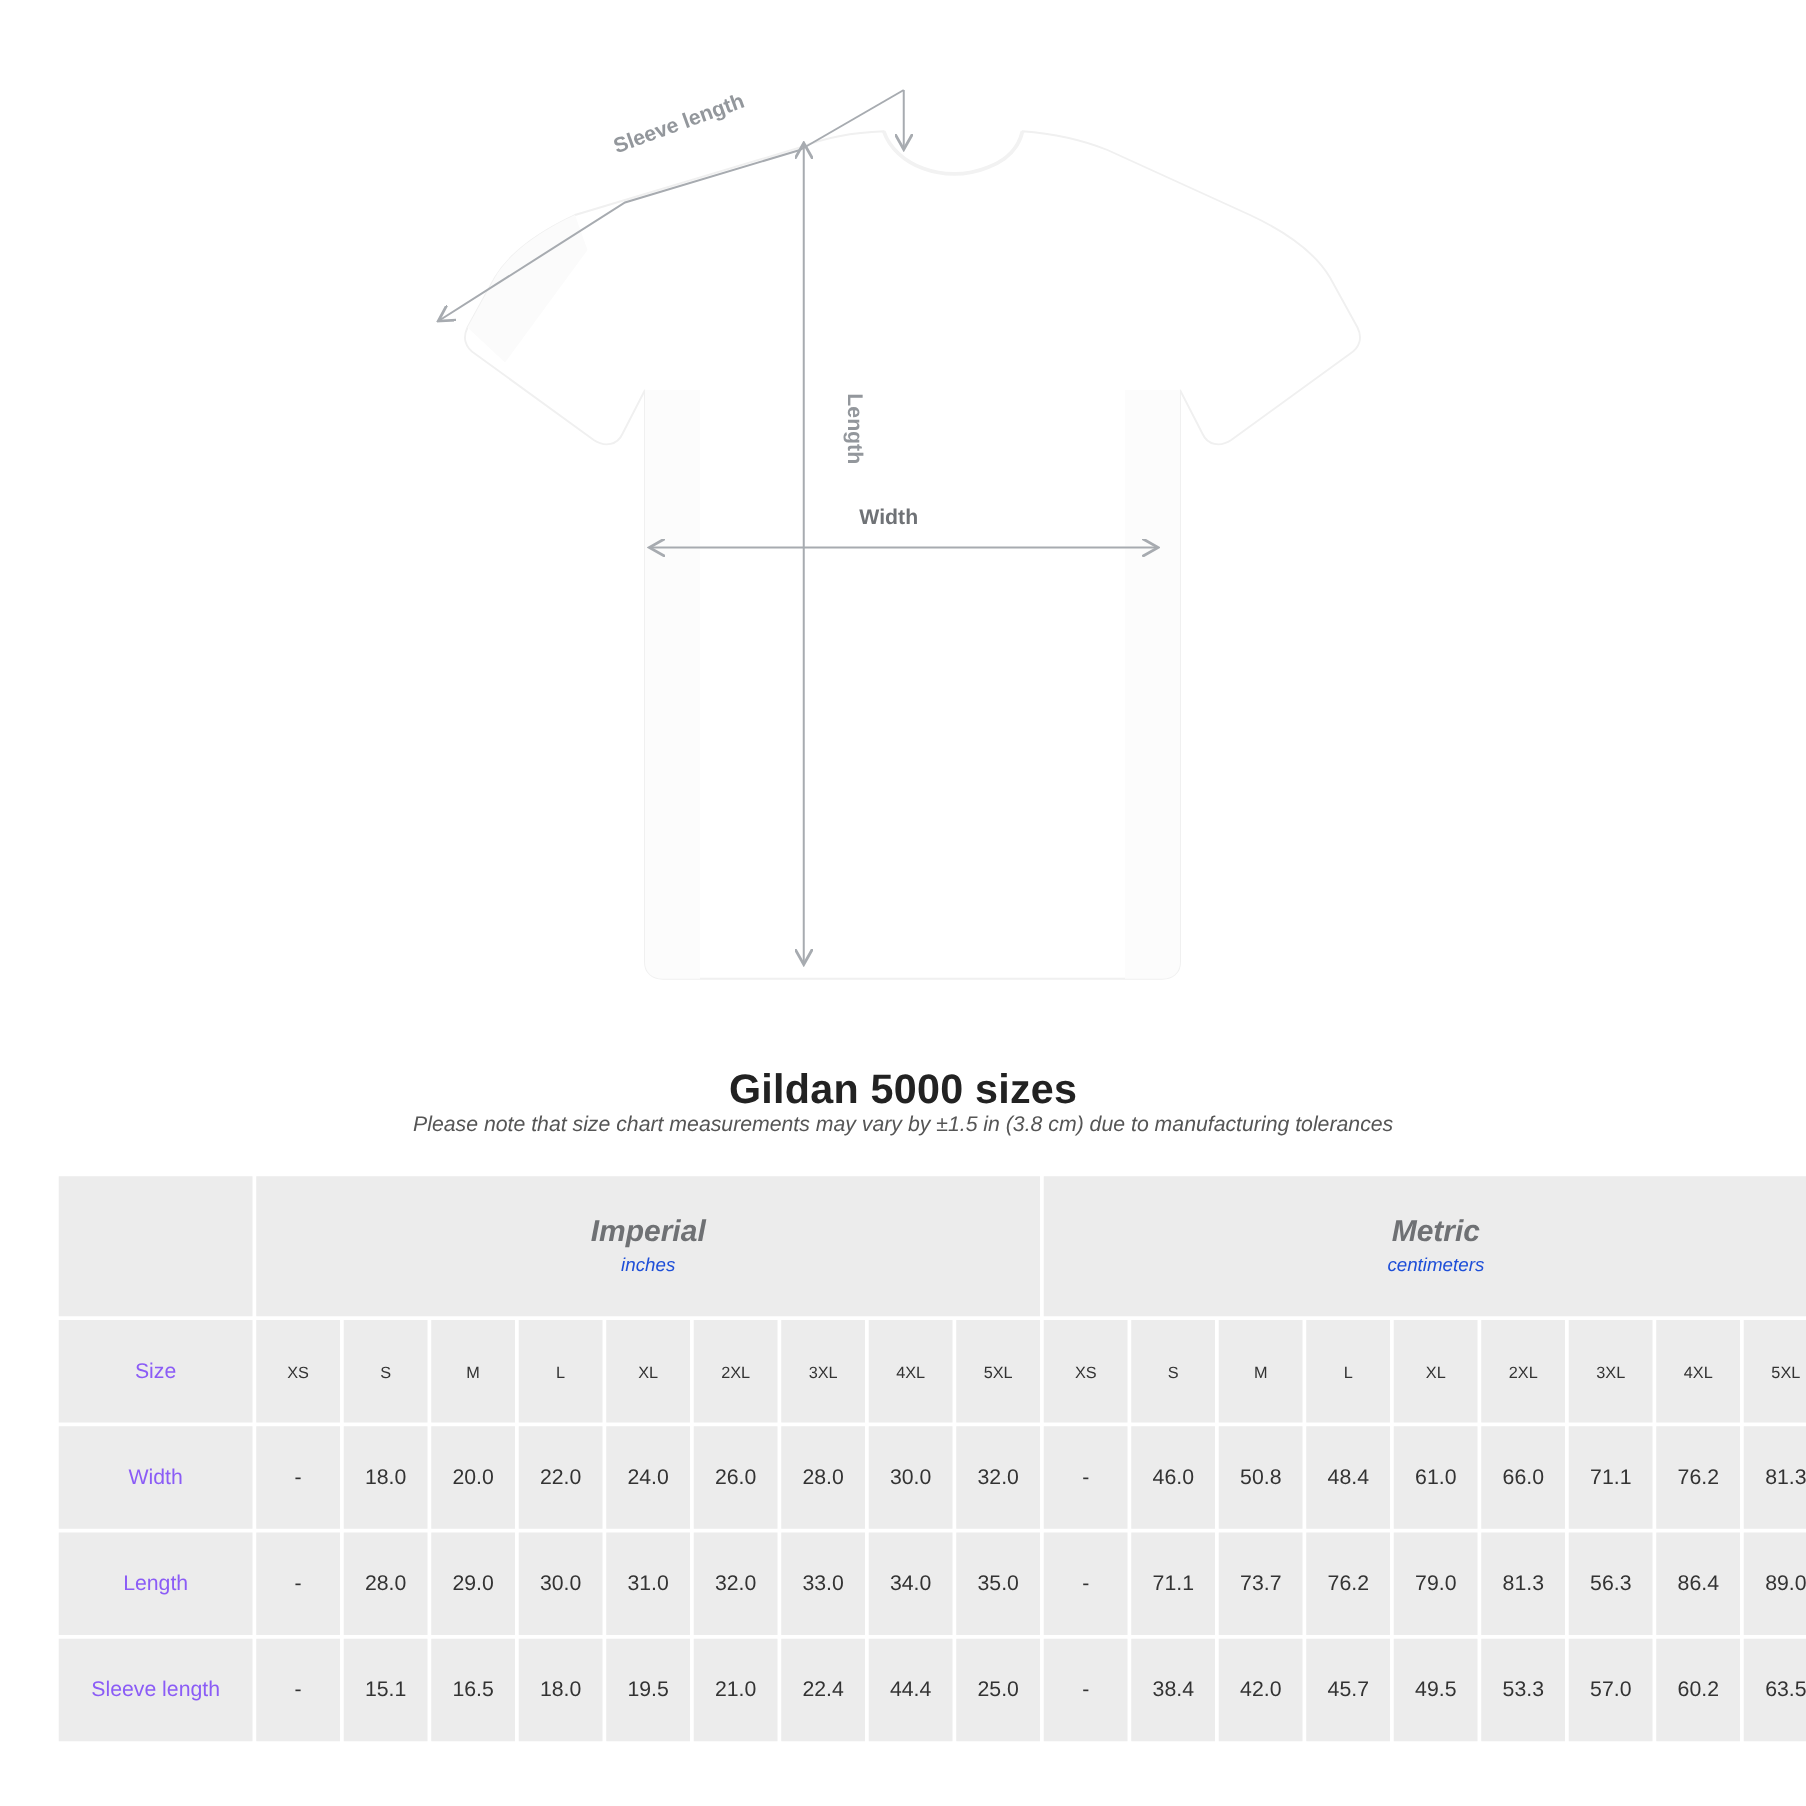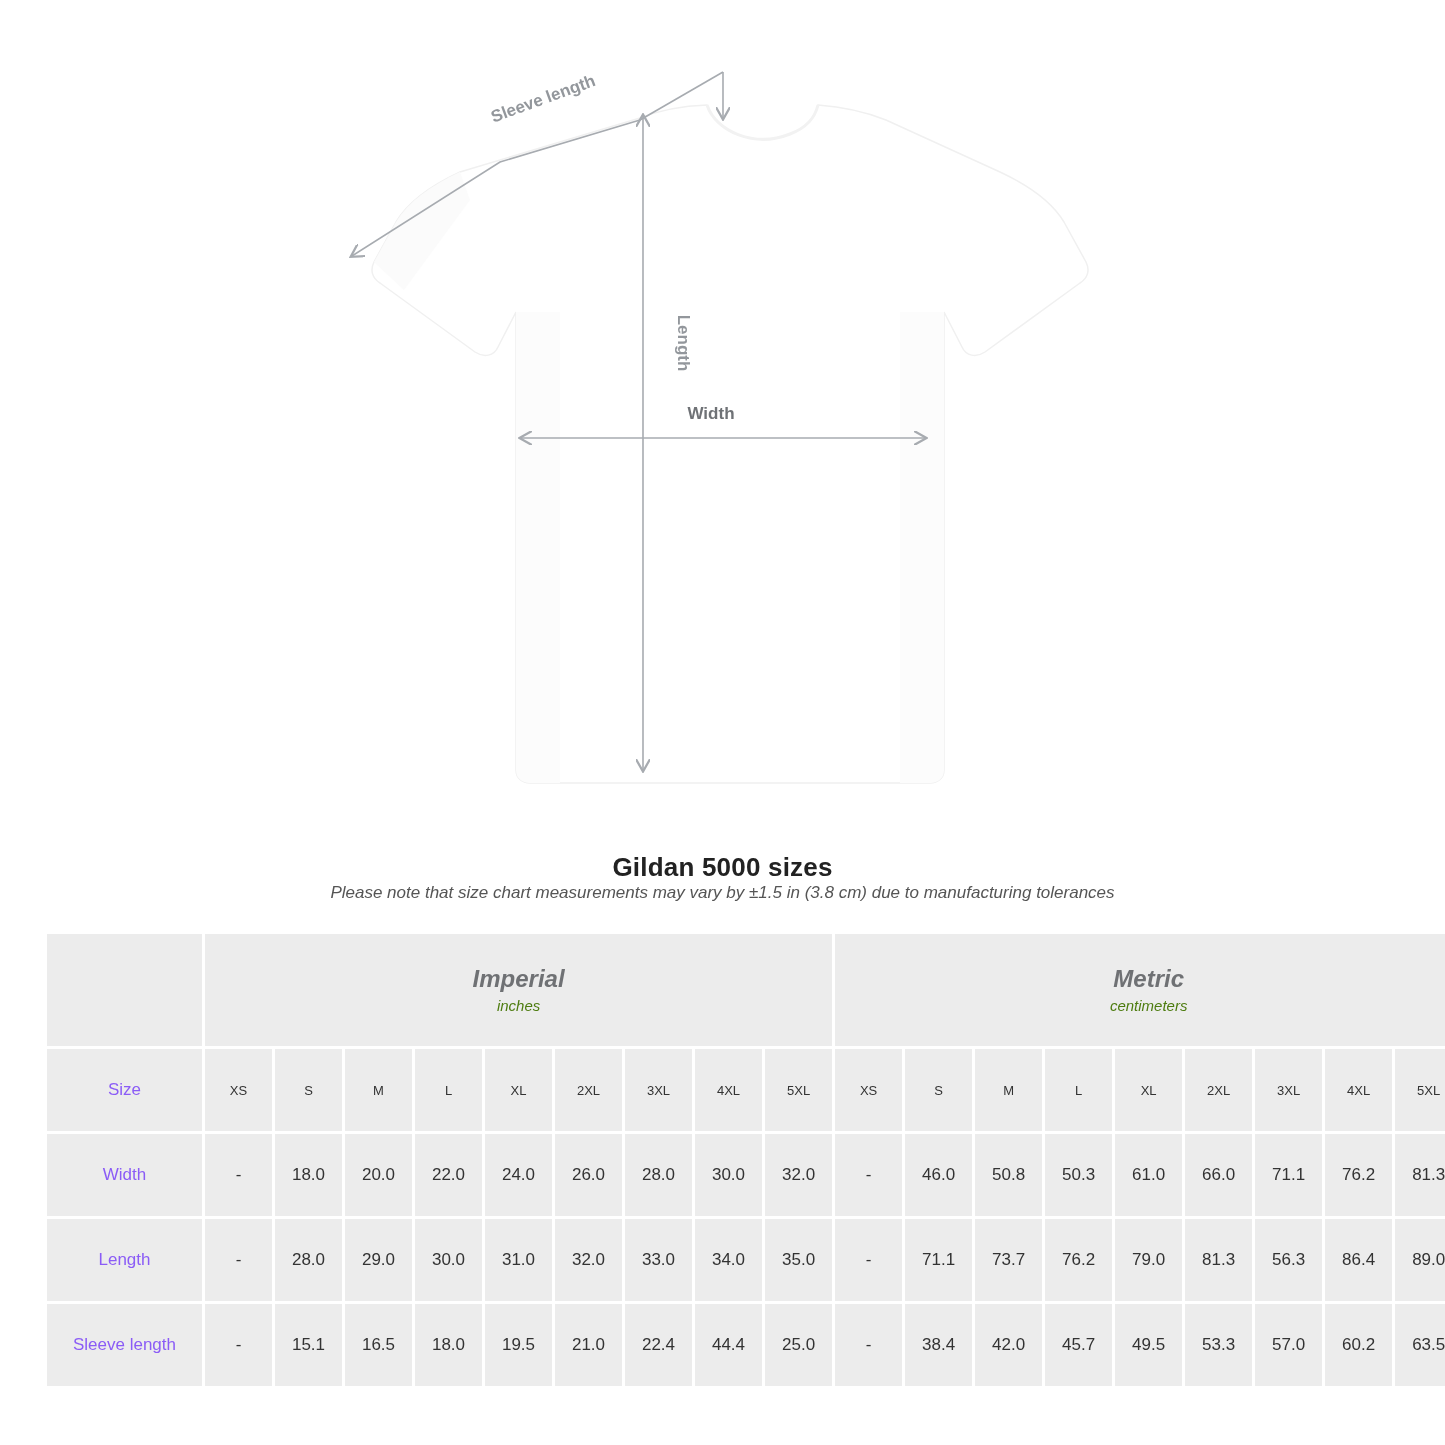--- a/index.html
+++ b/index.html
@@ -28,21 +28,21 @@
   }
   #shirt-svg {
     position: absolute;
     left: 0;
     top: 0;
   }
 
   
   #chart-title {
     text-align: center;
-    font-size: 26px;
+    font-size: 33px;
     font-weight: bold;
     color: #222222;
     margin-top: 22px;
     letter-spacing: 0.2px;
   }
   #chart-subtitle {
     text-align: center;
     font-size: 17px;
     font-style: italic;
     color: #555555;
@@ -76,21 +76,21 @@
   .unit-head .u-name {
     font-size: 24px;
     font-style: italic;
     font-weight: bold;
     color: #6f7174;
     line-height: 1.1;
   }
   .unit-head .u-sub {
     font-size: 15px;
     font-style: italic;
-    color: #4d7c0f;
+    color: #1d4ed8;
     margin-top: 5px;
   }
   .row-head {
     font-size: 17px;
     font-weight: bold;
     color: #8b5cf6;
     height: 82px;
     background: #ececec;
   }
   .col-head {
@@ -232,21 +232,21 @@
           <td class="cell">20.0</td>
           <td class="cell">22.0</td>
           <td class="cell">24.0</td>
           <td class="cell">26.0</td>
           <td class="cell">28.0</td>
           <td class="cell">30.0</td>
           <td class="cell">32.0</td>
           <td class="cell">-</td>
           <td class="cell">46.0</td>
           <td class="cell">50.8</td>
-          <td class="cell">50.3</td>
+          <td class="cell">48.4</td>
           <td class="cell">61.0</td>
           <td class="cell">66.0</td>
           <td class="cell">71.1</td>
           <td class="cell">76.2</td>
           <td class="cell">81.3</td>
         </tr>
         <tr>
           <th class="row-head">Length</th>
           <td class="cell">-</td>
           <td class="cell">28.0</td>

